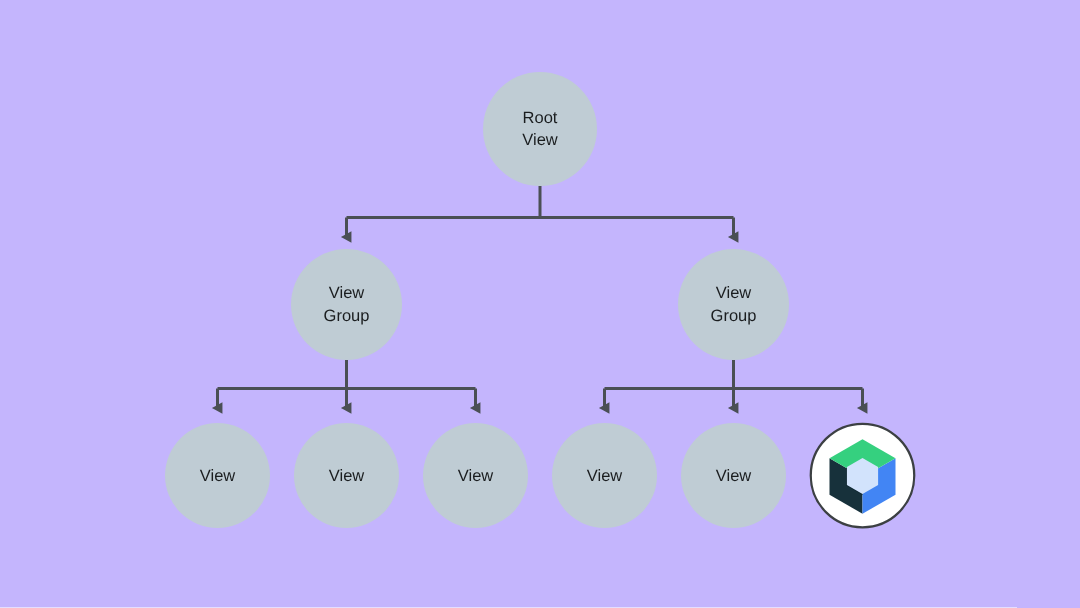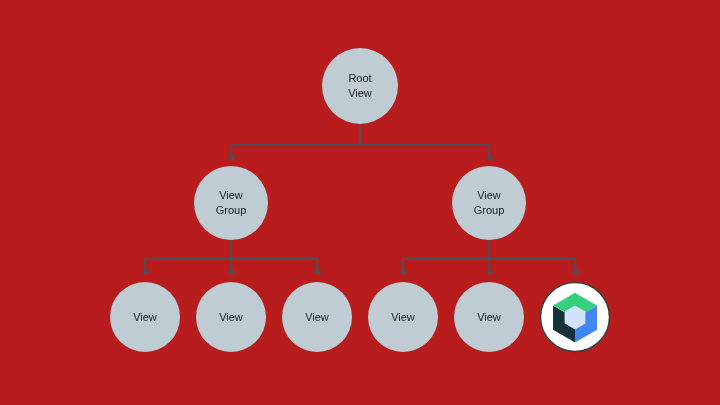--- a/index.html
+++ b/index.html
@@ -10,21 +10,21 @@
   body {
     width: 720px;
     height: 405px;
     font-family: "Liberation Sans", sans-serif;
     overflow: hidden;
   }
   #diagram-root {
     position: relative;
     width: 720px;
     height: 405px;
-    background: #b91c1c;
+    background: #c4b5fd;
   }
   #tree-svg {
     position: absolute;
     top: 0;
     left: 0;
     width: 720px;
     height: 405px;
     display: block;
   }
   .node-label {

